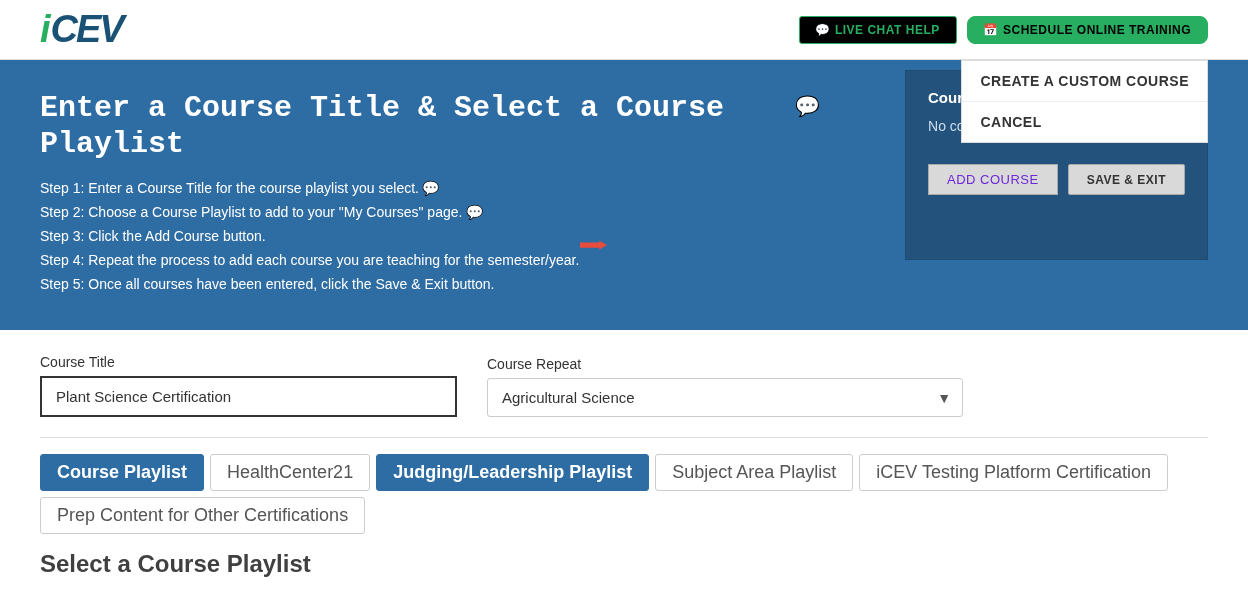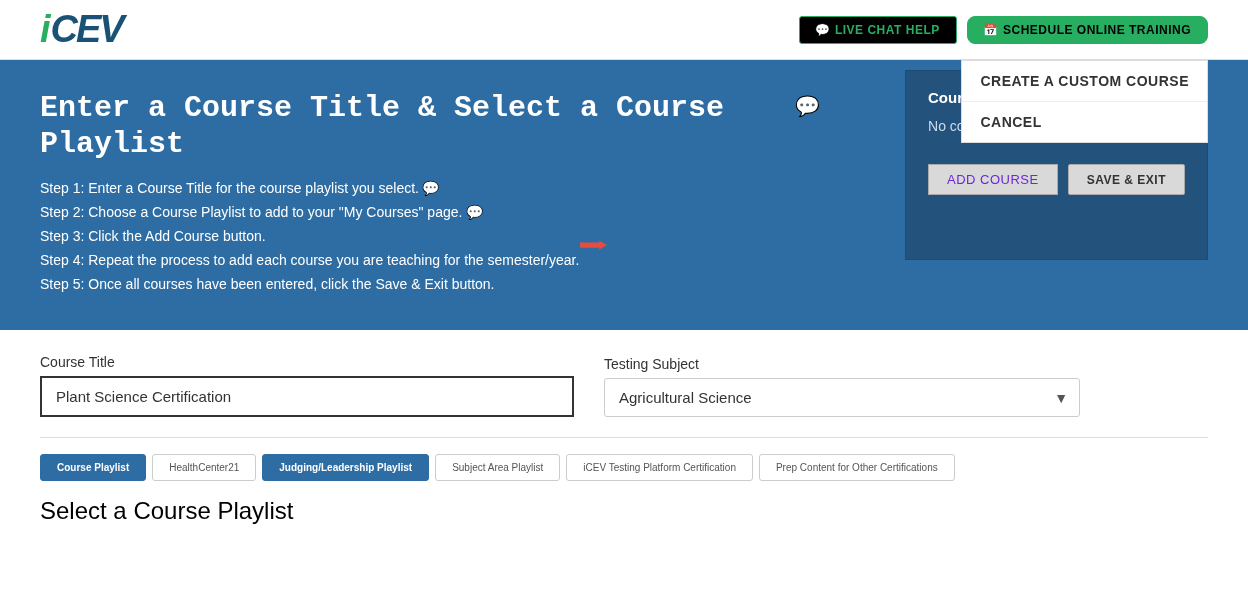--- a/index.html
+++ b/index.html
@@ -182,21 +182,21 @@
       display: flex;
       flex-direction: column;
     }
     .form-group label {
       font-size: 14px;
       color: #333;
       margin-bottom: 6px;
       font-weight: 400;
     }
     .form-group input[type="text"] {
-      width: 534px;
+      width: 417px;
       padding: 10px 14px;
       font-size: 15px;
       border: 2px solid #333;
       border-radius: 0;
       outline: none;
       color: #333;
     }
     .select-wrapper {
       position: relative;
     }
@@ -223,40 +223,40 @@
 
     
     .tabs-row {
       display: flex;
       flex-wrap: wrap;
       gap: 6px;
       margin-bottom: 16px;
     }
     .tab-item {
       padding: 7px 16px;
-      font-size: 10px;
+      font-size: 18px;
       border: 1px solid #ccc;
       border-radius: 3px;
       cursor: pointer;
       color: #555;
       background: #fff;
       font-weight: 400;
     }
     .tab-item.active {
       background: #2e6da4;
       color: #fff;
       border-color: #2e6da4;
       font-weight: 600;
     }
 
     
     .section-title {
       font-size: 24px;
-      font-weight: 400;
-      color: #000000;
+      font-weight: 700;
+      color: #404040;
       margin-top: 8px;
     }
 
     
     .divider {
       border: none;
       border-top: 1px solid #ddd;
       margin: 16px 0;
     }
   </style>
@@ -309,21 +309,21 @@
 </div>
 
 <div class="main-content">
 
   <div class="form-row">
     <div class="form-group">
       <label>Course Title</label>
       <input type="text" value="Plant Science Certification" style="">
     </div>
     <div class="form-group">
-      <label>Testing Subject</label>
+      <label>Course Repeat</label>
       <div class="select-wrapper">
         <select>
           <option>Agricultural Science</option>
           <option>Business &amp; IT</option>
           <option>Health Science</option>
           <option>Other</option>
         </select>
         <span class="select-arrow">▼</span>
       </div>
     </div>

